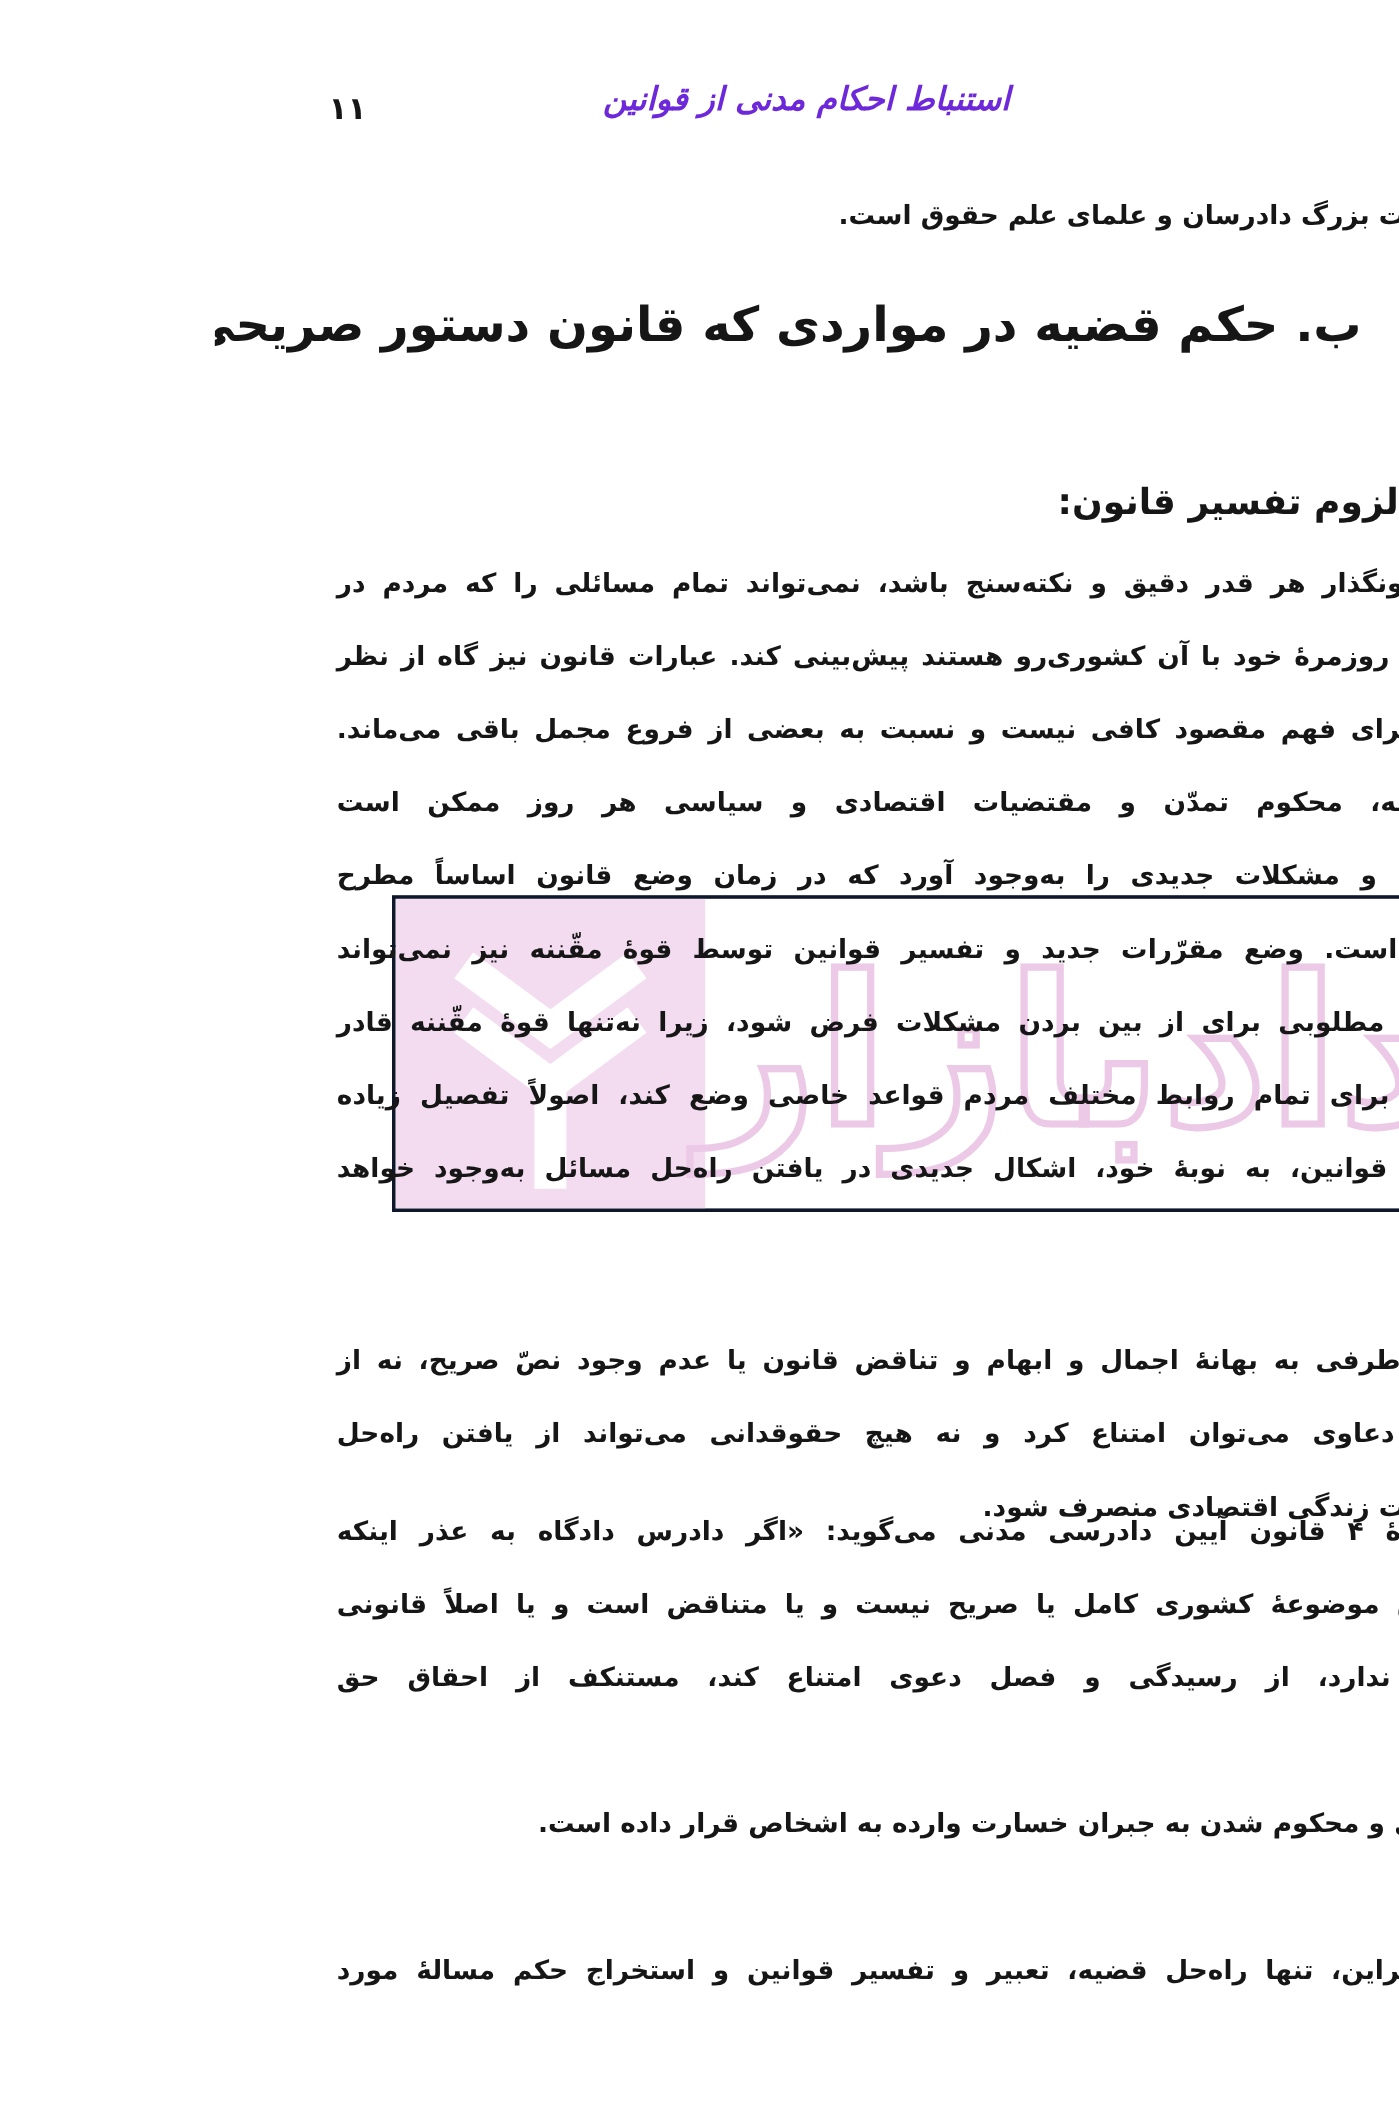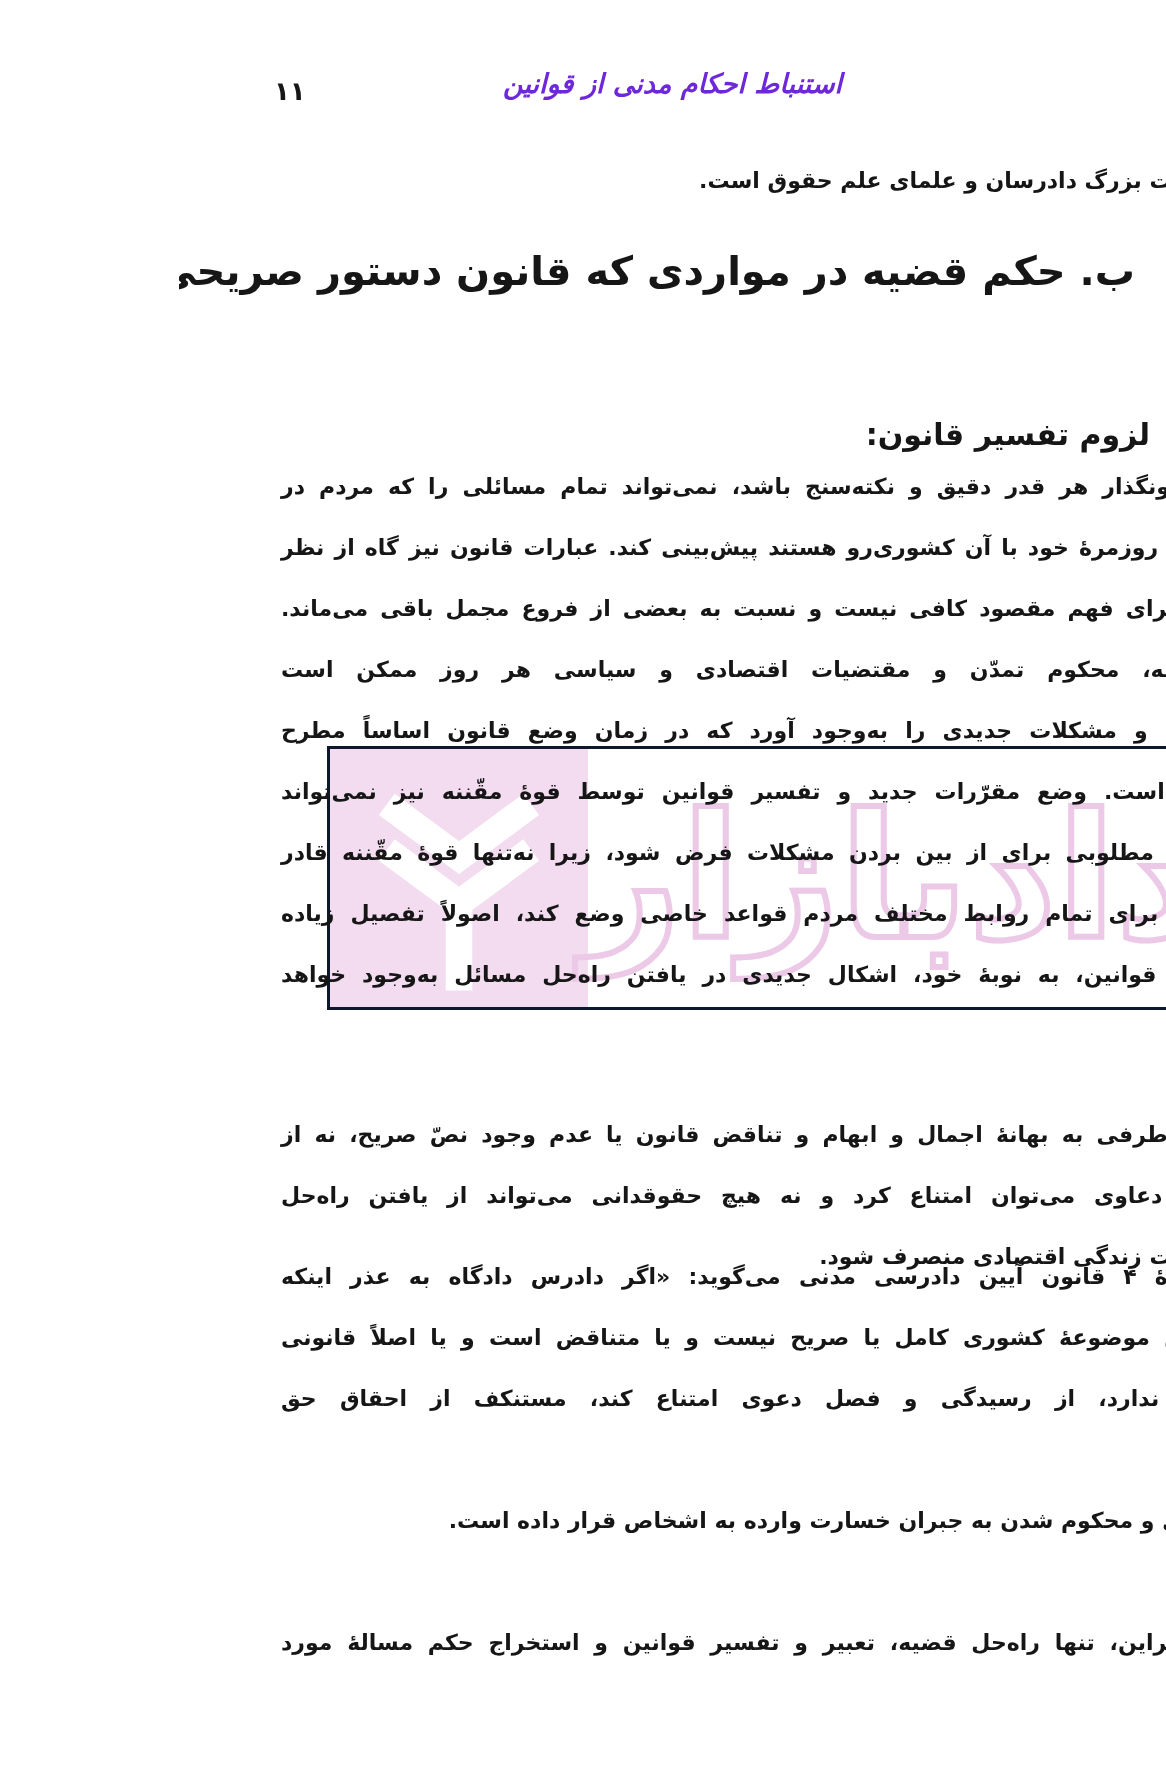--- a/index.html
+++ b/index.html
@@ -69,21 +69,21 @@
   .section-heading{
     position:absolute;top:236px;left:0;width:956px;
     margin:0;
     text-align:center;
     font-size:40px;font-weight:bold;
     white-space:nowrap;
     height:70px;line-height:70px;
   }
   .sub-heading{
     position:absolute;top:394px;right:0;width:956px;
-    margin:16px;
+    margin:0;
     text-align:right;
     font-size:30px;font-weight:bold;
     height:50px;line-height:50px;
   }
   .para{position:absolute;width:956px;}
 </style>
 </head>
 <body>
 
 <div class="page">

